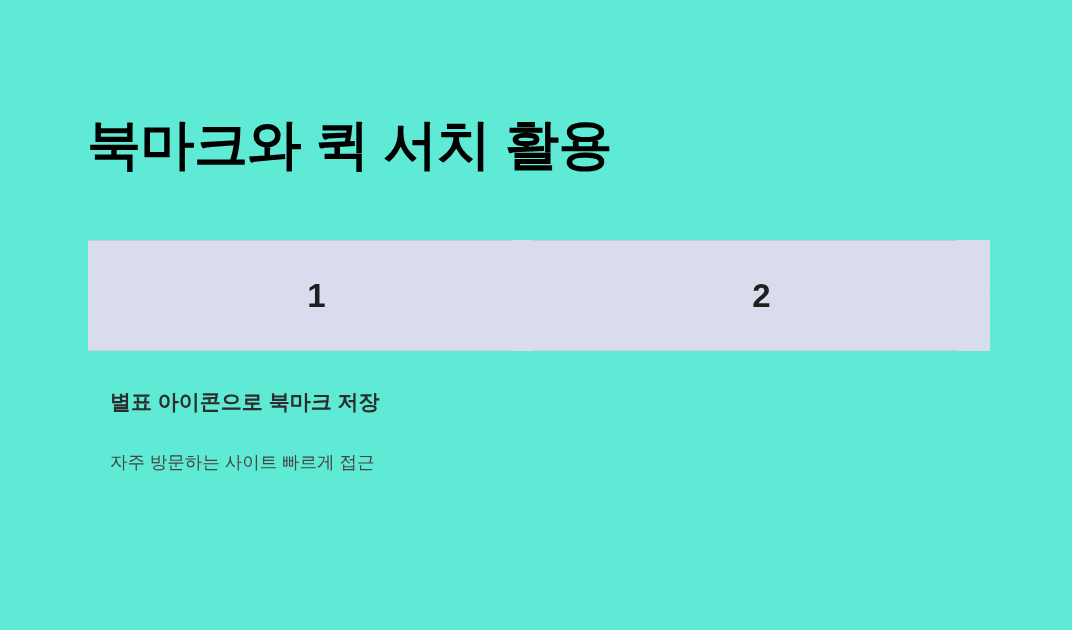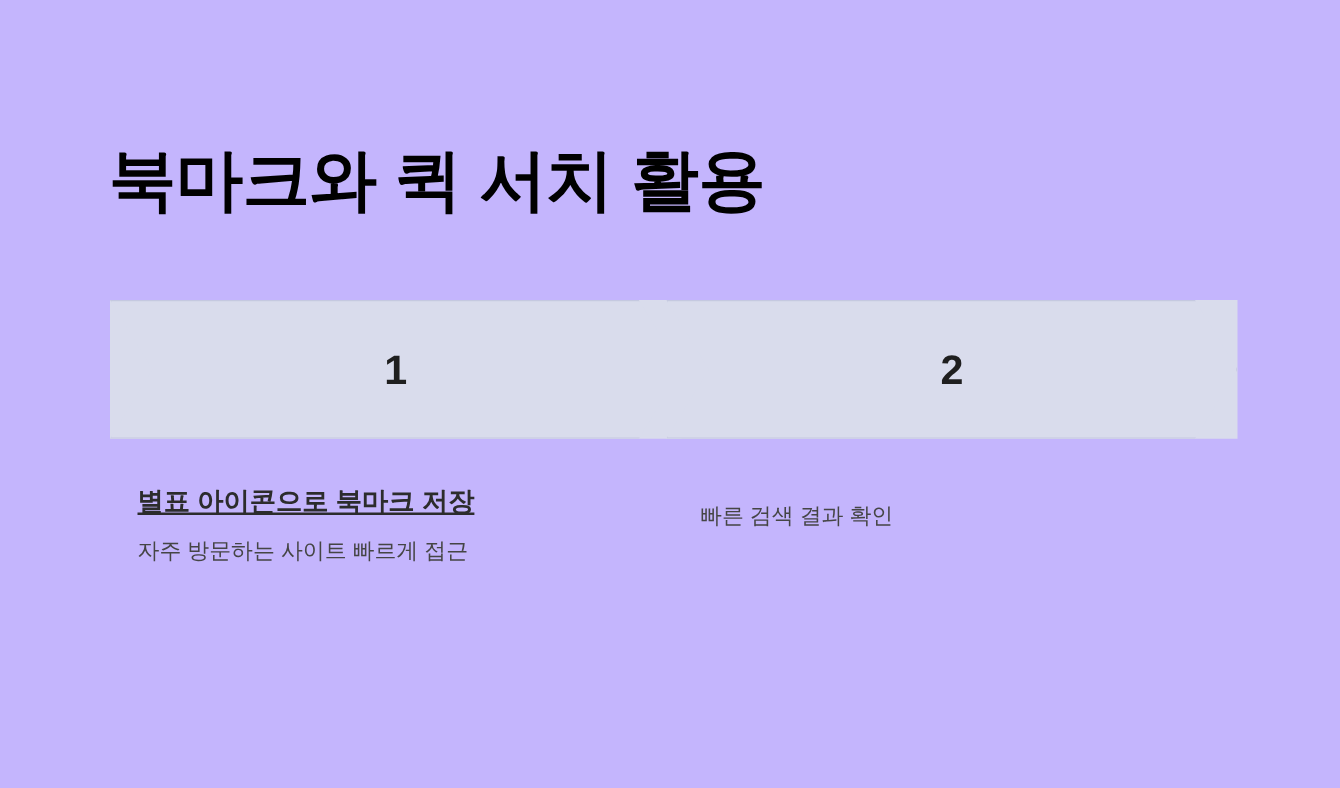--- a/index.html
+++ b/index.html
@@ -11,21 +11,21 @@
     height: 630px;
     background: #ffffff;
     font-family: "Liberation Sans", "DejaVu Sans", sans-serif;
     overflow: hidden;
     position: relative;
   }
 
   .slide {
     position: absolute;
     inset: 0;
-    background: #c4b5fd;
+    background: #5eead4;
   }
 
   
   .slide-title {
     position: absolute;
     left: 87px;
     top: 112px;
     font-size: 54px;
     font-weight: 700;
     letter-spacing: -0.5px;
@@ -101,25 +101,24 @@
   }
   .step-1 { left: 110px; }
   .step-2 { left: 560px; }
 
   .step-heading {
     font-size: 21px;
     font-weight: 700;
     color: #2c2c2c;
     line-height: 1.35;
     white-space: nowrap;
-    text-decoration: underline;
   }
 
   .step-desc {
-    margin-top: 12px;
+    margin-top: 34px;
     font-size: 17.5px;
     font-weight: 400;
     color: #454545;
     line-height: 1.4;
     white-space: nowrap;
   }
 </style>
 </head>
 <body>
 
@@ -144,18 +143,17 @@
   </div>
 
   <div class="steps">
 
     <div class="step step-1">
       <div class="step-heading">별표 아이콘으로 북마크 저장</div>
       <div class="step-desc">자주 방문하는 사이트 빠르게 접근</div>
     </div>
 
     <div class="step step-2">
-      <div class="step-desc">빠른 검색 결과 확인</div>
     </div>
 
   </div>
 
 </div>
 
 </body></html>

